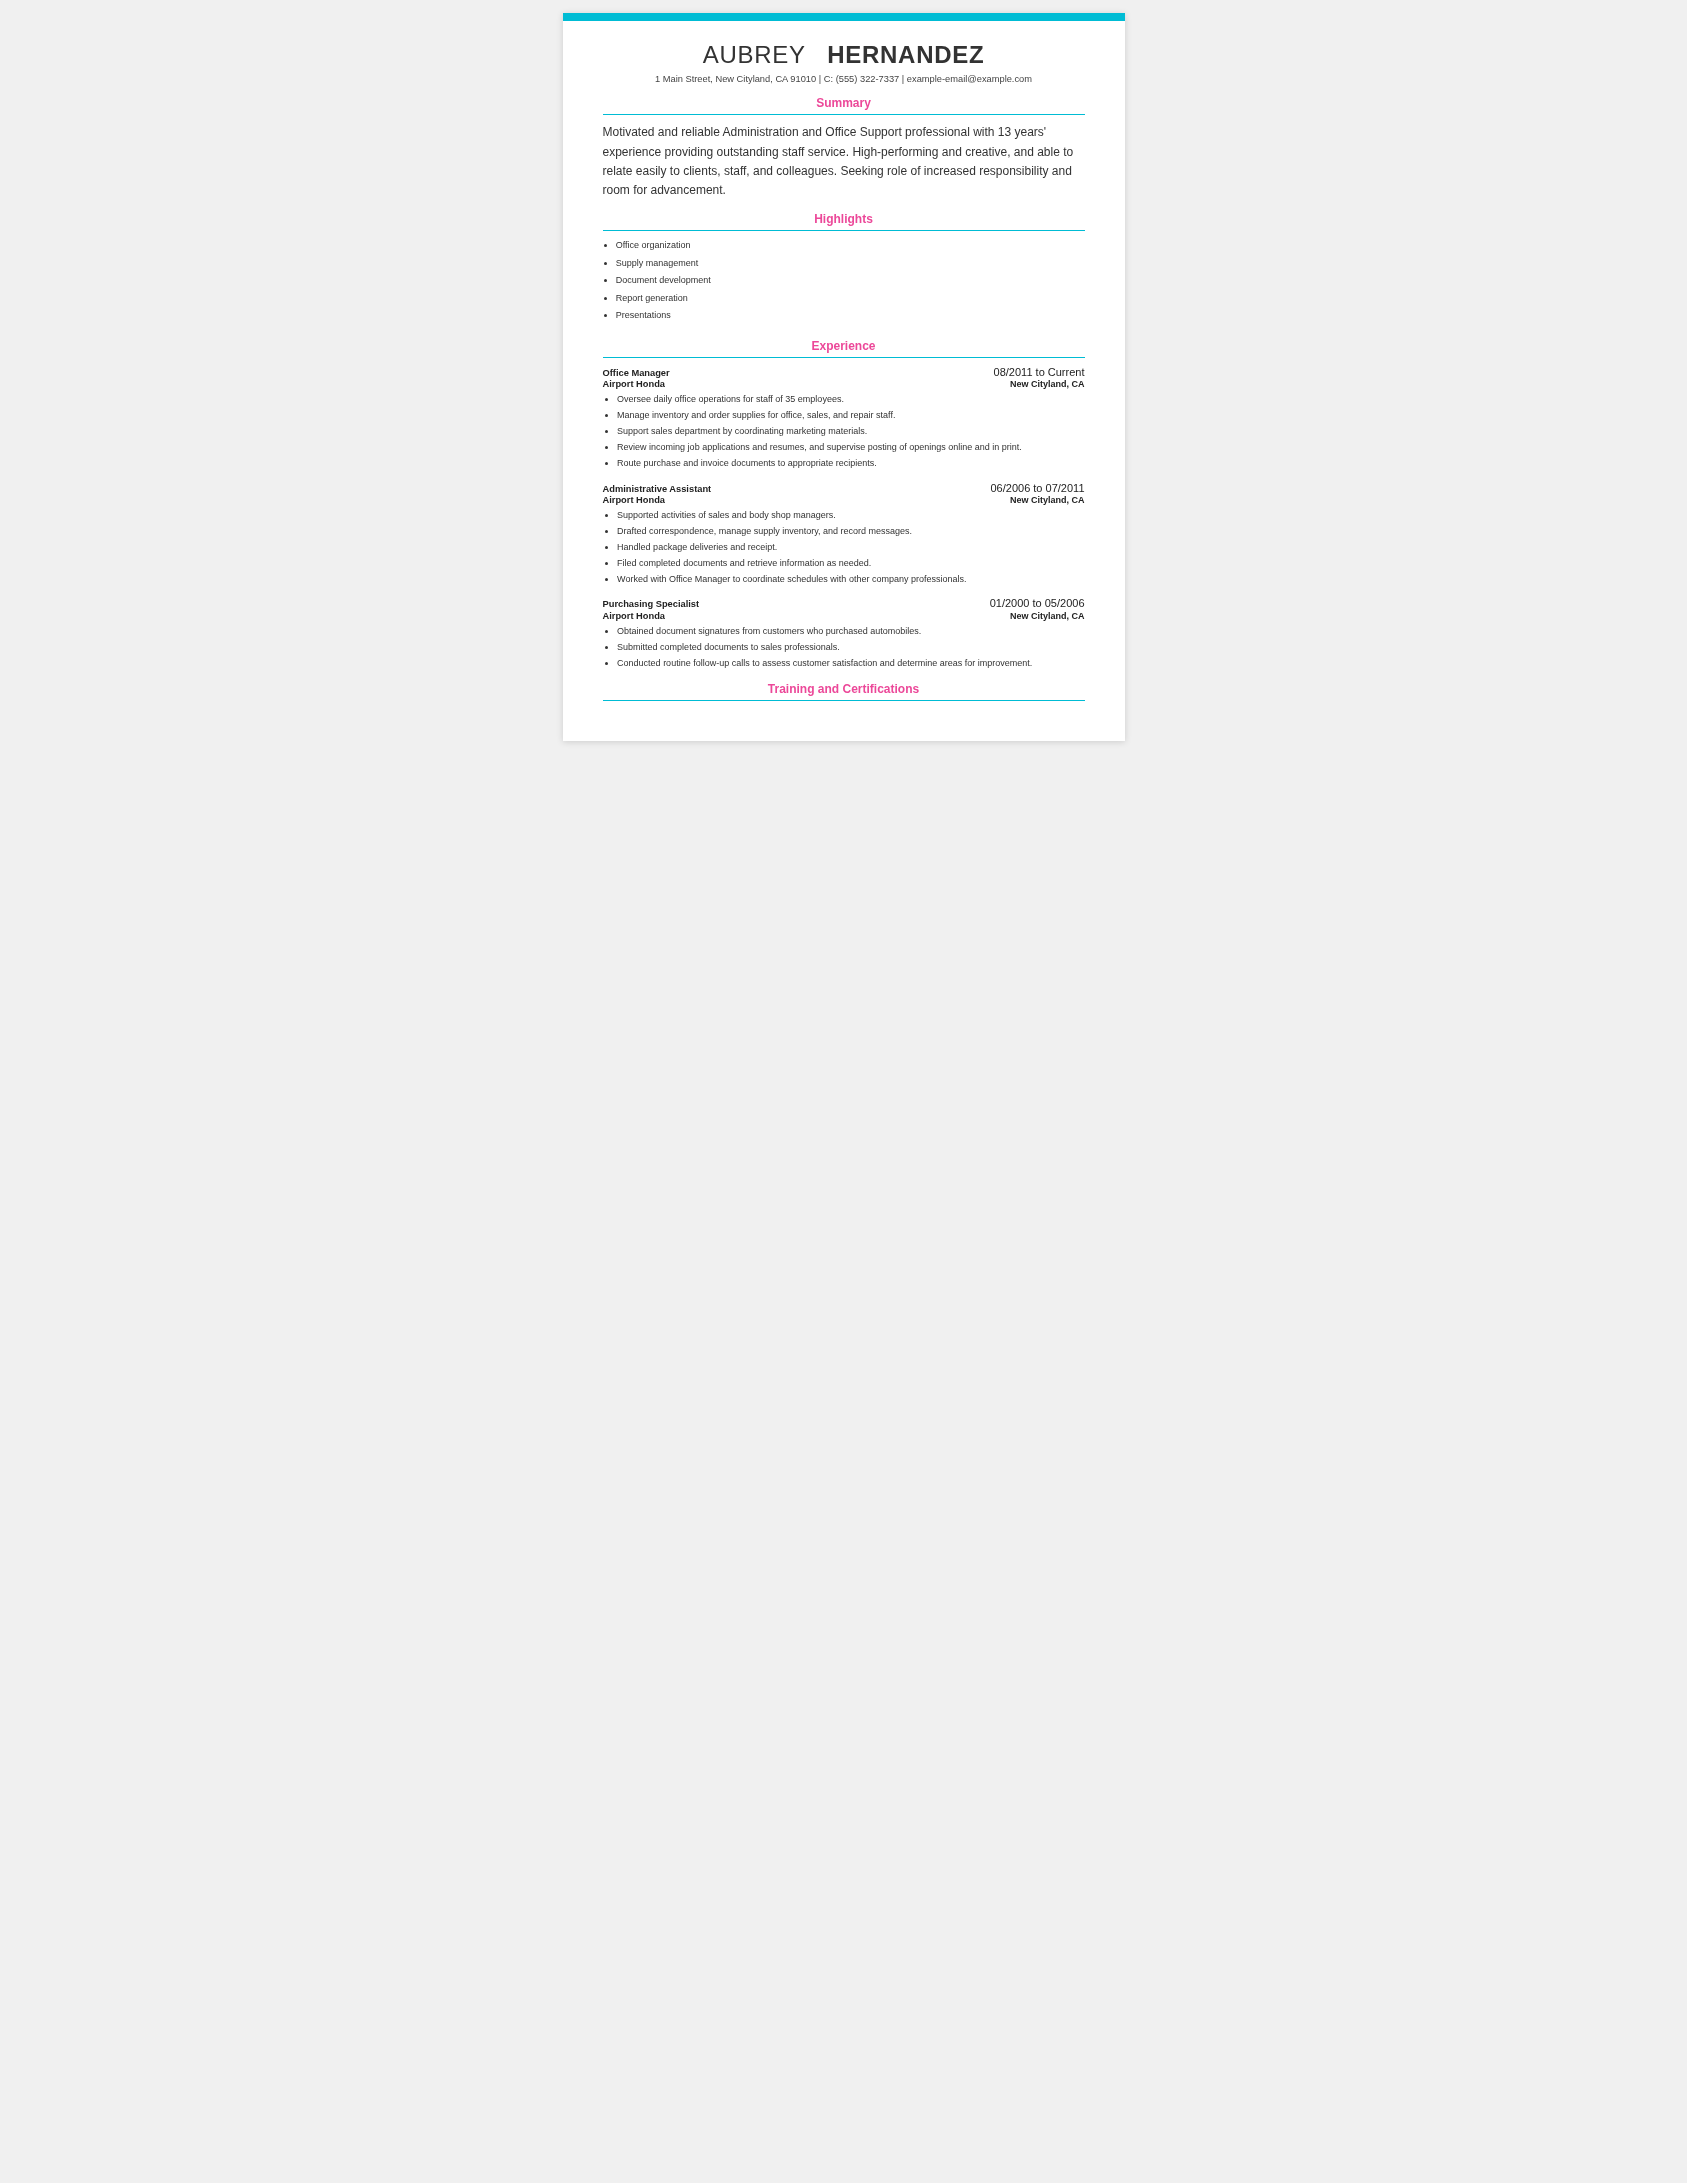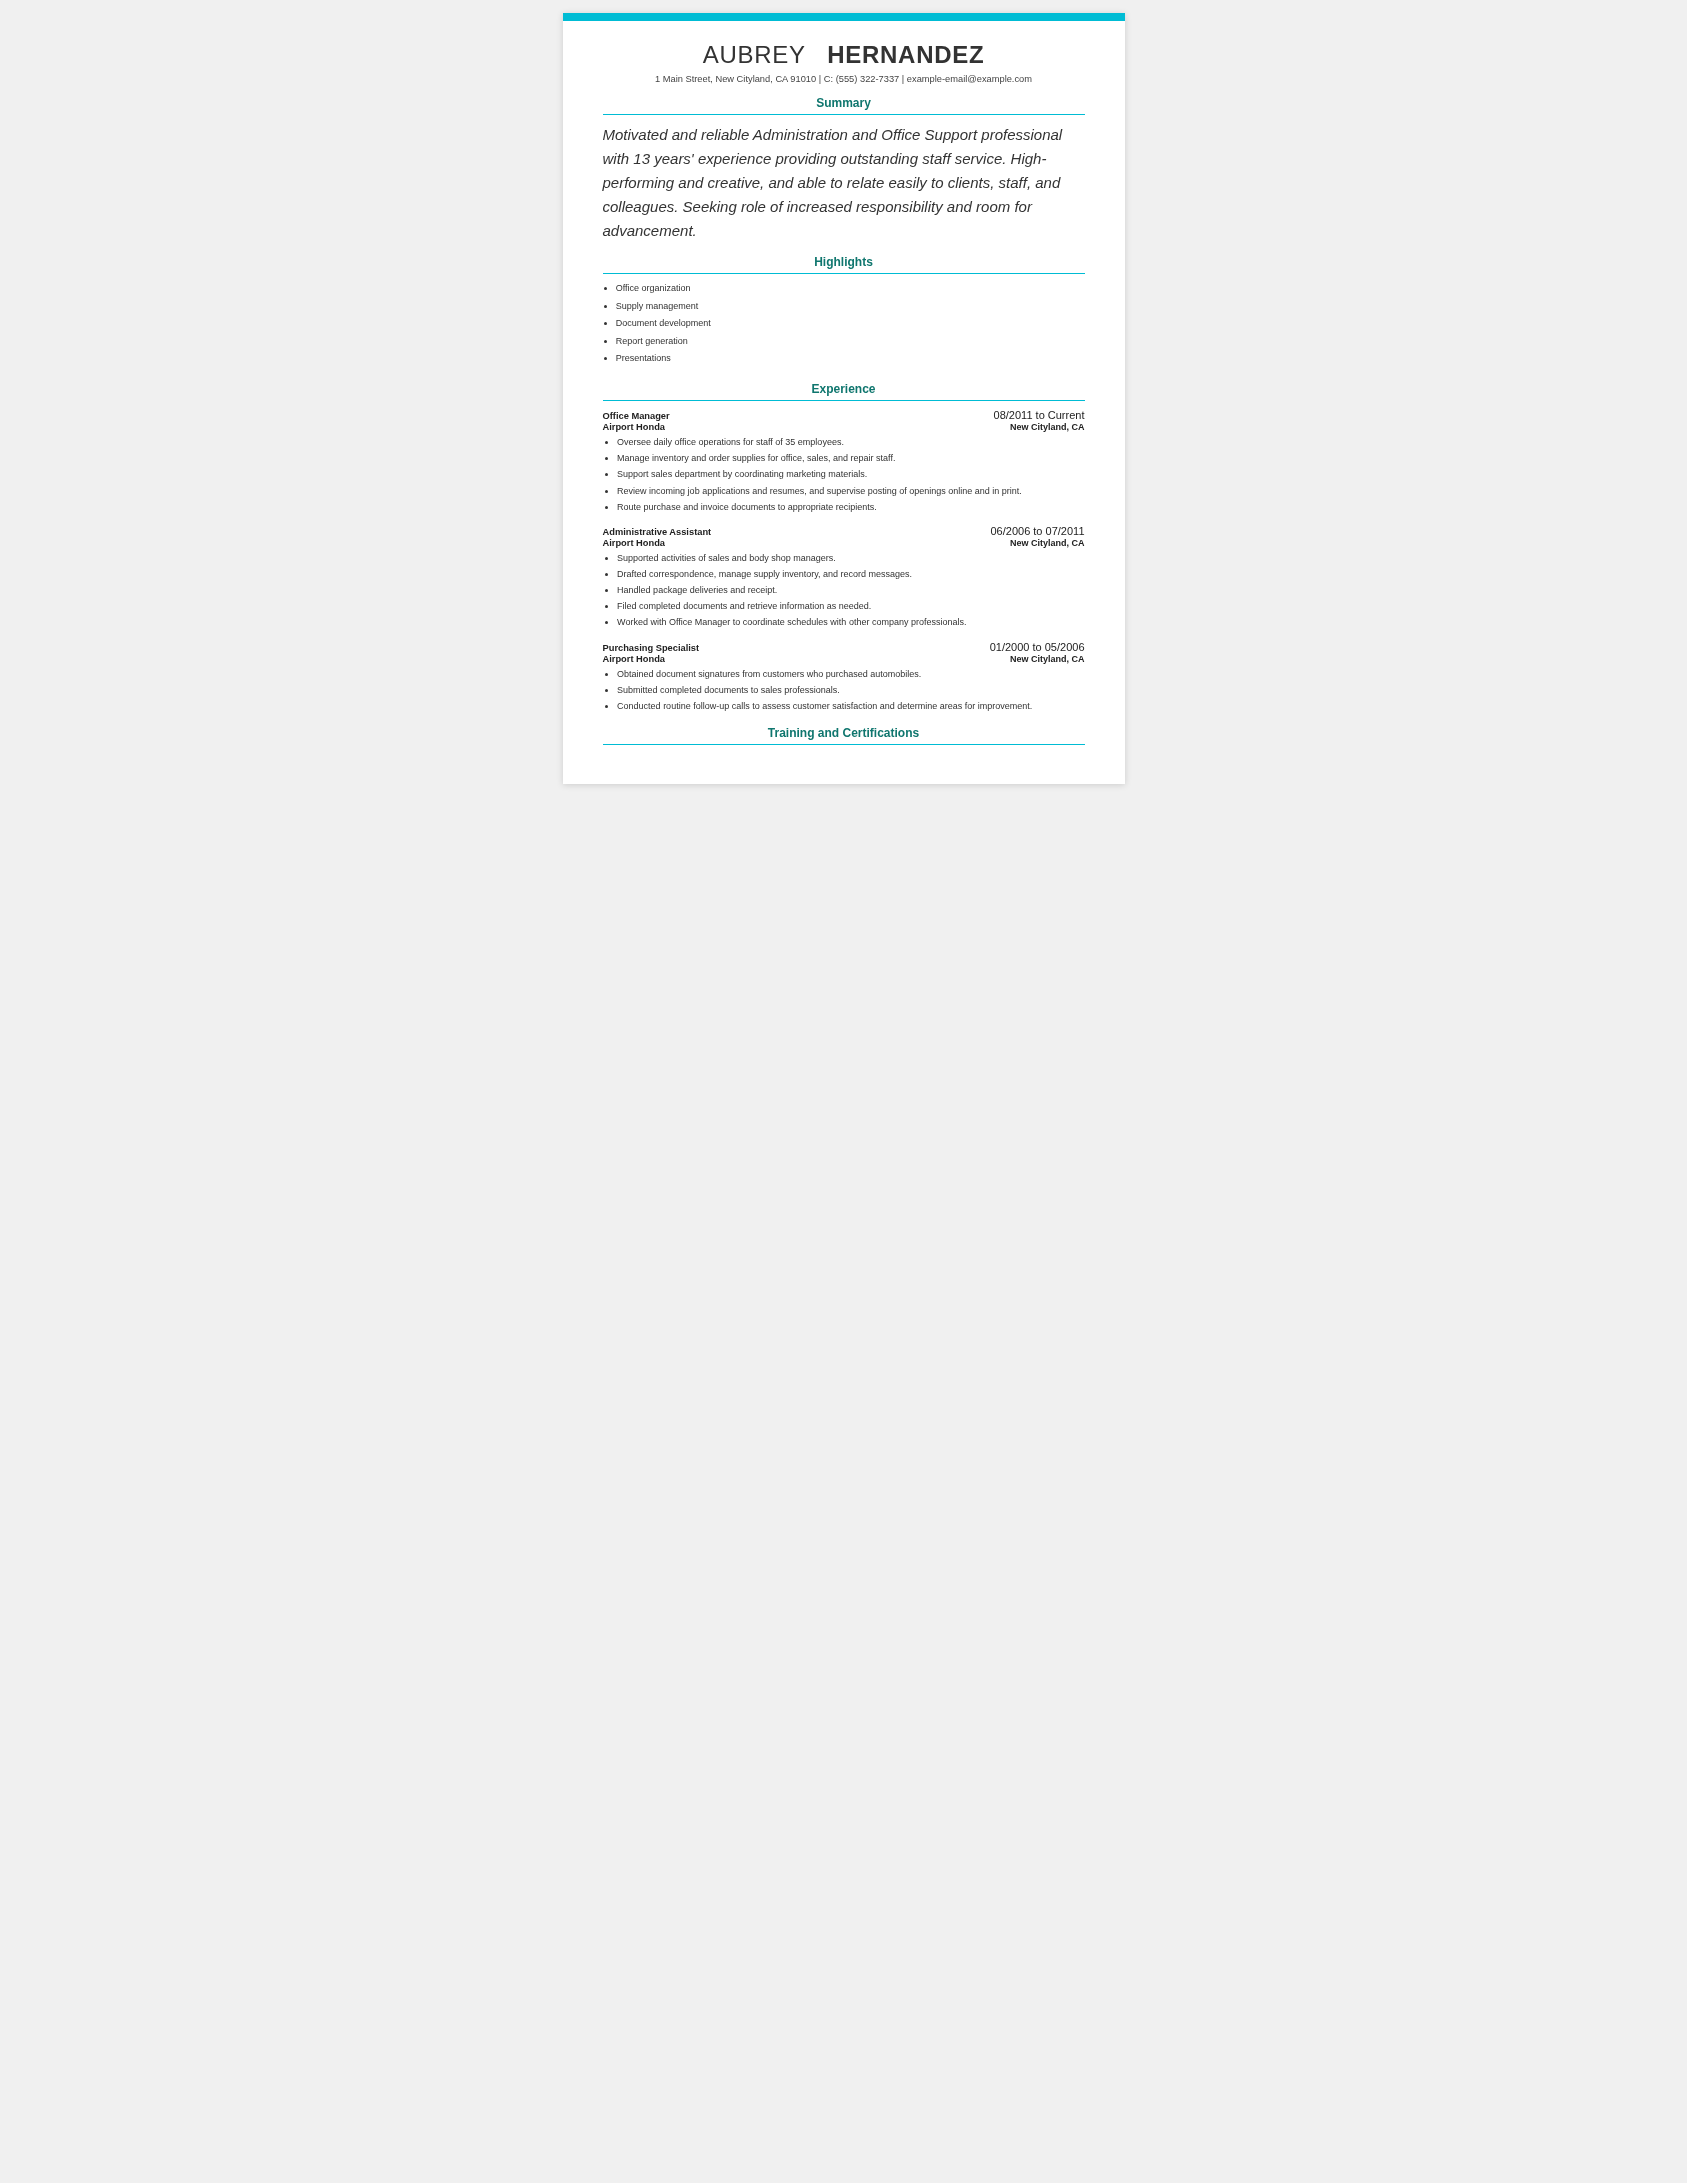--- a/index.html
+++ b/index.html
@@ -58,37 +58,36 @@
 
     .contact-info {
       font-size: 9.3px;
       color: #444;
       margin-bottom: 12px;
     }
 
     .section-title {
       font-size: 12px;
       font-weight: 700;
-      color: #0f766e;
+      color: #ec4899;
       text-align: center;
       margin-bottom: 4px;
     }
 
     .cyan-divider {
       border: none;
       border-top: 1.3px solid #00bcd4;
       margin-bottom: 8px;
     }
 
     .summary-text {
-      font-size: 15px;
+      font-size: 12px;
       color: #333;
       line-height: 1.6;
       margin-bottom: 6px;
-      font-style: italic;
     }
 
     .highlights-section {
       margin-bottom: 13.2px;
     }
 
     .highlights-columns {
       display: flex;
       gap: 26.5px;
     }

